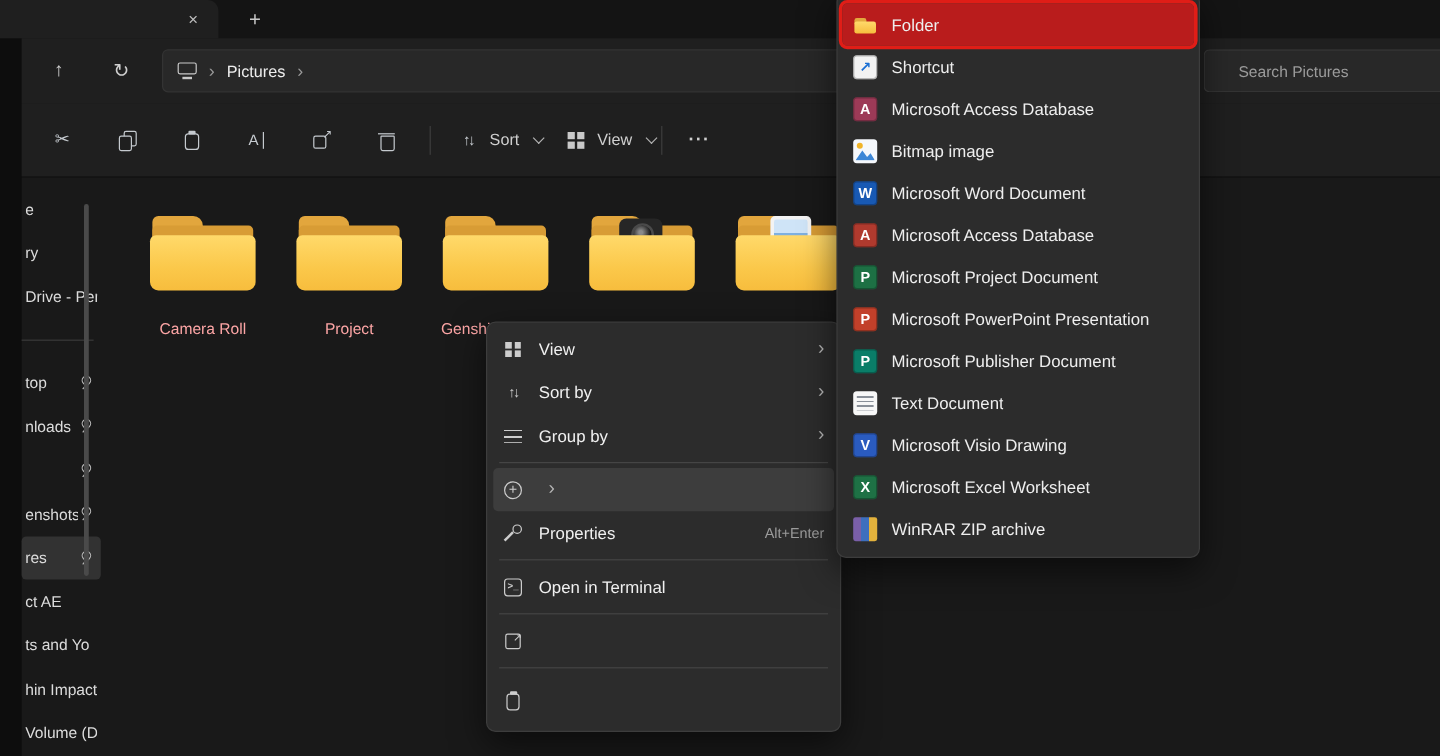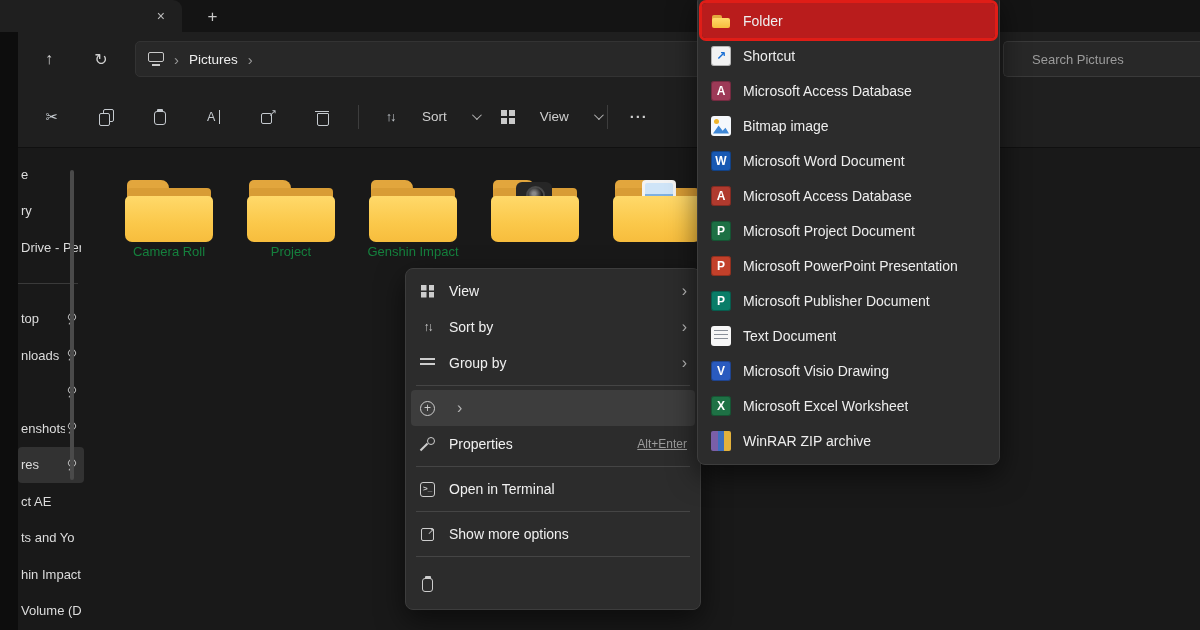--- a/index.html
+++ b/index.html
@@ -32,21 +32,21 @@
             font-family:inherit; }
   .search::placeholder { color:#9b9b9b; }
 
   
   #toolbar { position:absolute; left:0; top:86px; width:1200px; height:62px; background:#1f1f1f; border-bottom:1px solid #101010;
              display:flex; align-items:center; padding-left:38px; }
   .tb-btn { width:28px; height:28px; margin-right:26px; display:flex; align-items:center; justify-content:center;
             color:#c5cacf; border-radius:4px; flex:none; }
   .tb-ico { width:18px; height:18px; position:relative; color:#c5cacf; }
   .tb-sep { width:1px; height:24px; background:#3d3d3d; margin:0 12px 0 -4px; flex:none; }
-  .tb-group { display:flex; align-items:center; gap:23px; padding:6px 10px; color:#cfcfcf; font-size:13.5px; border-radius:4px; flex:none; }
+  .tb-group { display:flex; align-items:center; gap:9px; padding:6px 10px; color:#cfcfcf; font-size:13.5px; border-radius:4px; flex:none; }
   .chev-down { width:7px; height:7px; border-right:1.4px solid #b5b5b5; border-bottom:1.4px solid #b5b5b5;
                transform:rotate(45deg) translateY(-2px); margin-left:2px; }
   .tb-more { color:#cfcfcf; font-size:15px; font-weight:bold; letter-spacing:1px; padding:4px 10px; flex:none; }
 
   .ic-cut::before { content:"✂"; position:absolute; inset:0; font-size:15px; line-height:18px; text-align:center; }
   .ic-copy::before { content:""; position:absolute; left:6px; top:1px; width:9px; height:11px; border:1.3px solid currentColor; border-radius:2px; }
   .ic-copy::after  { content:""; position:absolute; left:2px; top:5px; width:9px; height:11px; border:1.3px solid currentColor; border-radius:2px; background:#1f1f1f; }
   .ic-clip::before { content:""; position:absolute; left:3px; top:3px; right:3px; bottom:1px; border:1.3px solid currentColor; border-radius:3px; }
   .ic-clip::after  { content:""; position:absolute; left:6px; top:1px; width:6px; height:3.5px; background:currentColor; border-radius:1px; }
   .ic-rename::before { content:"A"; position:absolute; left:2px; top:2px; font-size:12.5px; }
@@ -84,31 +84,31 @@
   .bf-back { position:absolute; left:5px; top:10px; right:5px; bottom:4px; background:#d89c35; border-radius:4px; }
   .bf-front { position:absolute; left:3px; right:3px; bottom:2px; height:46px;
               background:linear-gradient(180deg,#ffd96a 0%,#fbc84a 60%,#f7bd3d 100%); border-radius:5px 5px 7px 7px; z-index:2; }
   .prev { position:absolute; z-index:1; }
   .prev.ic-lens { left:28px; top:4px; width:36px; height:26px; background:#262626; border-radius:6px; }
   .prev.ic-lens::before { content:""; position:absolute; left:10px; top:4px; width:15px; height:15px; border-radius:50%;
                           background:radial-gradient(circle at 40% 38%,#8a8a8a 12%,#1a1a1a 62%); border:2px solid #4a4a4a; }
   .prev.ic-imagecard { left:32px; top:2px; width:34px; height:26px; background:#f3f3f3; border-radius:4px; }
   .prev.ic-imagecard::before { content:""; position:absolute; inset:3px; border-radius:2px;
                                background:linear-gradient(180deg,#cfe4f7 55%,#7fb0e0 55%); }
-  .tile-label { font-size:13px; color:#15803d; white-space:nowrap; }
+  .tile-label { margin-top:22px; font-size:13px; color:#fca5a5; white-space:nowrap; }
 
   
   #ctxmenu { position:absolute; left:405px; top:268px; width:296px; background:#2c2c2c; border:1px solid #3d3d3d;
              border-radius:8px; box-shadow:0 10px 28px rgba(0,0,0,.55); padding:4px 0; z-index:50; }
   .cm-item { height:36px; margin:0 5px; border-radius:4px; display:flex; align-items:center; padding:0 8px;
              color:#f0f0f0; font-size:14px; }
   .cm-item.hl { background:#3d3d3d; }
   .cm-ico { width:17px; height:17px; margin-right:13px; position:relative; flex:none; color:#cdcdcd; }
   .cm-label { flex:1; white-space:nowrap; overflow:hidden; }
-  .cm-short { color:#9b9b9b; font-size:12px;text-decoration:underline; }
+  .cm-short { color:#9b9b9b; font-size:12px; }
   .cm-chev { display:none; color:#b5b5b5; font-size:16px; margin-left:8px; }
   .cm-item.has-sub .cm-chev { display:inline; }
   .cm-sep { height:1px; background:#454545; margin:4px 10px; }
   .cm-footer { height:44px; display:flex; align-items:center; padding:0 13px; }
 
   .ic-viewmenu::before { content:""; position:absolute; inset:2px;
       background-image:linear-gradient(#cdcdcd,#cdcdcd),linear-gradient(#cdcdcd,#cdcdcd),linear-gradient(#cdcdcd,#cdcdcd),linear-gradient(#cdcdcd,#cdcdcd);
       background-position:0 0,100% 0,0 100%,100% 100%; background-size:5.5px 5.5px; background-repeat:no-repeat; }
   .ic-sortmenu::before { content:"↑↓"; position:absolute; inset:0; font-size:12px; letter-spacing:-2px; line-height:17px; text-align:center; }
   .ic-groupmenu::before { content:""; position:absolute; inset:3px 1px;
@@ -349,21 +349,20 @@
       <div class="cm-sep"></div>
       <div class="cm-item">
         <span class="cm-ico ic-terminal"></span>
         <span class="cm-label">Open in Terminal</span>
         <span class="cm-short"></span>
 
       </div>
       <div class="cm-sep"></div>
       <div class="cm-item">
         <span class="cm-ico ic-showmore"></span>
-        <span class="cm-label">Show more options</span>
         <span class="cm-short"></span>
 
       </div>
       <div class="cm-sep"></div>
     <div class="cm-footer">
       <span class="cm-ico ic-pastefoot"></span>
     </div>
   </div>
 
   <div id="submenu">

